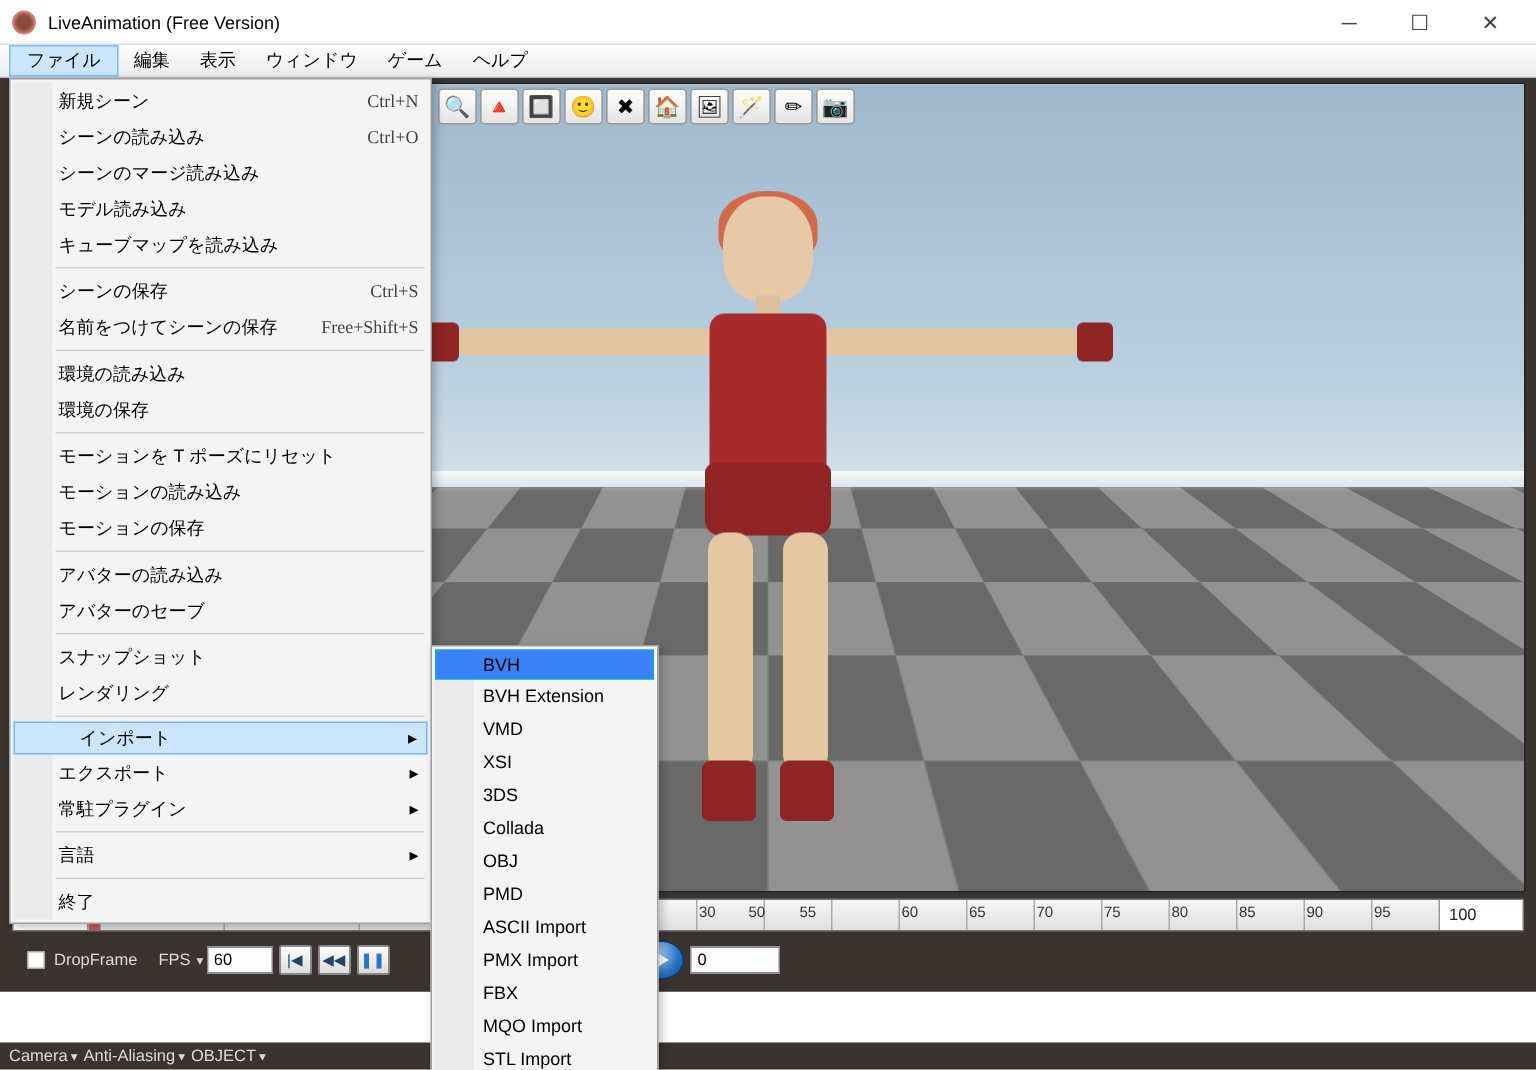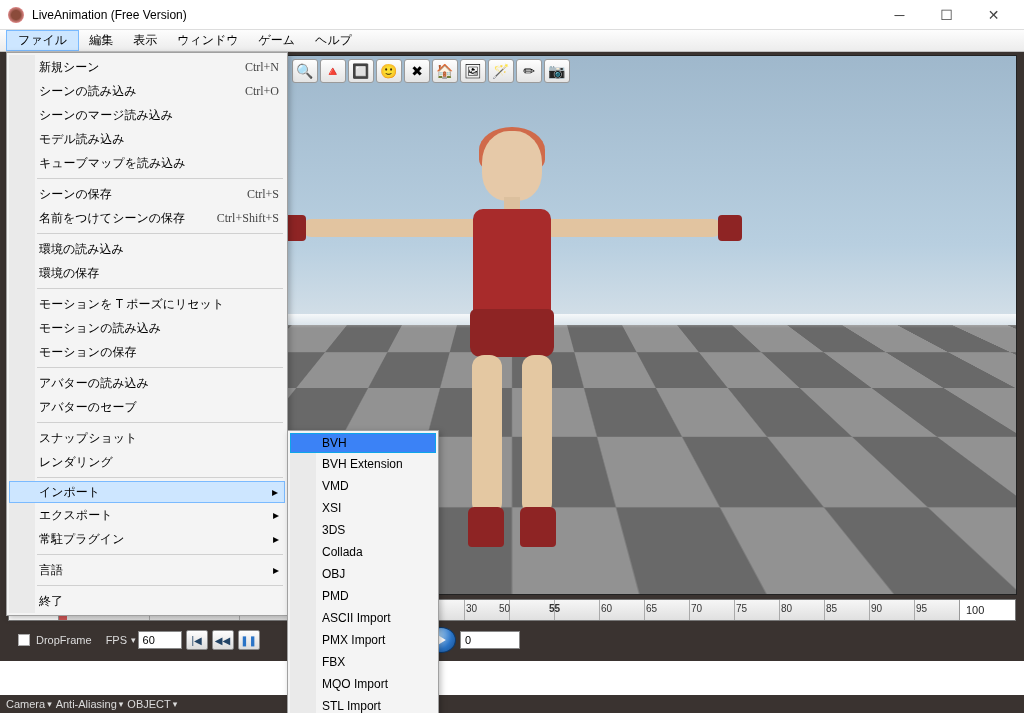--- a/index.html
+++ b/index.html
@@ -70,21 +70,21 @@
 
 .status{ position:absolute; left:0; right:0; bottom:0; height:18px; background:#3a3330; color:#dcdcdc; font-size:11px; padding-left:6px; display:flex; align-items:center; gap:4px;}
 .drop{display:inline-flex; align-items:center; gap:2px;}
 .drop::after{content:"▾"; font-size:9px;}
 
 
 .dropdown{position:absolute; top:52px; left:6px; width:282px; background:#f4f4f4; border:1px solid #a0a0a0; box-shadow:2px 2px 6px rgba(0,0,0,.25); font-size:12px; z-index:10; padding:2px;}
 .dropdown .row{display:flex; align-items:center; height:24px; padding:0 6px 0 30px; position:relative; white-space:nowrap;}
 .dropdown .row .shortcut{margin-left:auto; color:#444;font-family:Liberation Serif, serif;}
 .dropdown .row .arrow{margin-left:auto;}
-.dropdown .row.sel{background:#cde6ff; border:1px solid #7abaff; height:22px; padding-left:29px;}
+.dropdown .row.sel{background:#cde6ff; border:1px solid #7abaff; height:22px; padding-left:43px;}
 .dropdown .sep{height:1px; background:#d0d0d0; margin:3px 2px 3px 28px;}
 .dropdown .gutter{position:absolute; left:2px; top:2px; bottom:2px; width:26px; background:#eaeaea;}
 
 .submenu{position:absolute; top:430px; left:287px; width:152px; background:#f4f4f4; border:1px solid #a0a0a0; box-shadow:2px 2px 6px rgba(0,0,0,.25); font-size:12px; z-index:11; padding:2px;}
 .submenu .gutter{position:absolute; left:2px; top:2px; bottom:2px; width:26px; background:#eaeaea;}
 .submenu .row{display:flex; align-items:center; height:22px; padding:0 10px 0 32px; white-space:nowrap; position:relative;}
 .submenu .row.sel{background:#3b82f6; border:1px solid #0ea5e9; height:20px; padding-left:31px;}
 
 </style>
 </head>
@@ -154,21 +154,21 @@
           <div class="ticklbl" style="left: 182px;">20</div>
           <div class="tick" style="left: 270px;"></div>
           <div class="ticklbl" style="left: 272px;">30</div>
           <div class="tick" style="left: 360px;"></div>
           <div class="ticklbl" style="left: 362px;">40</div>
           <div class="tick" style="left: 405px;"></div>
           <div class="ticklbl" style="left: 407px;">30</div>
           <div class="tick" style="left: 450px;"></div>
           <div class="ticklbl" style="left: 440px;">50</div>
           <div class="tick" style="left: 495px;"></div>
-          <div class="ticklbl" style="left: 490px; font-weight: bold;">55</div>
+          <div class="ticklbl" style="left: 474px;">55</div>
           <div class="tick" style="left: 540px;"></div>
           <div class="ticklbl" style="left: 542px;">60</div>
           <div class="tick" style="left: 585px;"></div>
           <div class="ticklbl" style="left: 587px;">65</div>
           <div class="tick" style="left: 630px;"></div>
           <div class="ticklbl" style="left: 632px;">70</div>
           <div class="tick" style="left: 675px;"></div>
           <div class="ticklbl" style="left: 677px;">75</div>
           <div class="tick" style="left: 720px;"></div>
           <div class="ticklbl" style="left: 722px;">80</div>
@@ -232,21 +232,21 @@
     <div class="row">
       <span>キューブマップを読み込み</span>
     </div>
     <div class="sep"></div>
     <div class="row">
       <span>シーンの保存</span>
       <span class="shortcut">Ctrl+S</span>
     </div>
     <div class="row">
       <span>名前をつけてシーンの保存</span>
-      <span class="shortcut">Ctrl+Shift+S</span>
+      <span class="shortcut">Free+Shift+S</span>
     </div>
     <div class="sep"></div>
     <div class="row">
       <span>環境の読み込み</span>
     </div>
     <div class="row">
       <span>環境の保存</span>
     </div>
     <div class="sep"></div>
     <div class="row">

